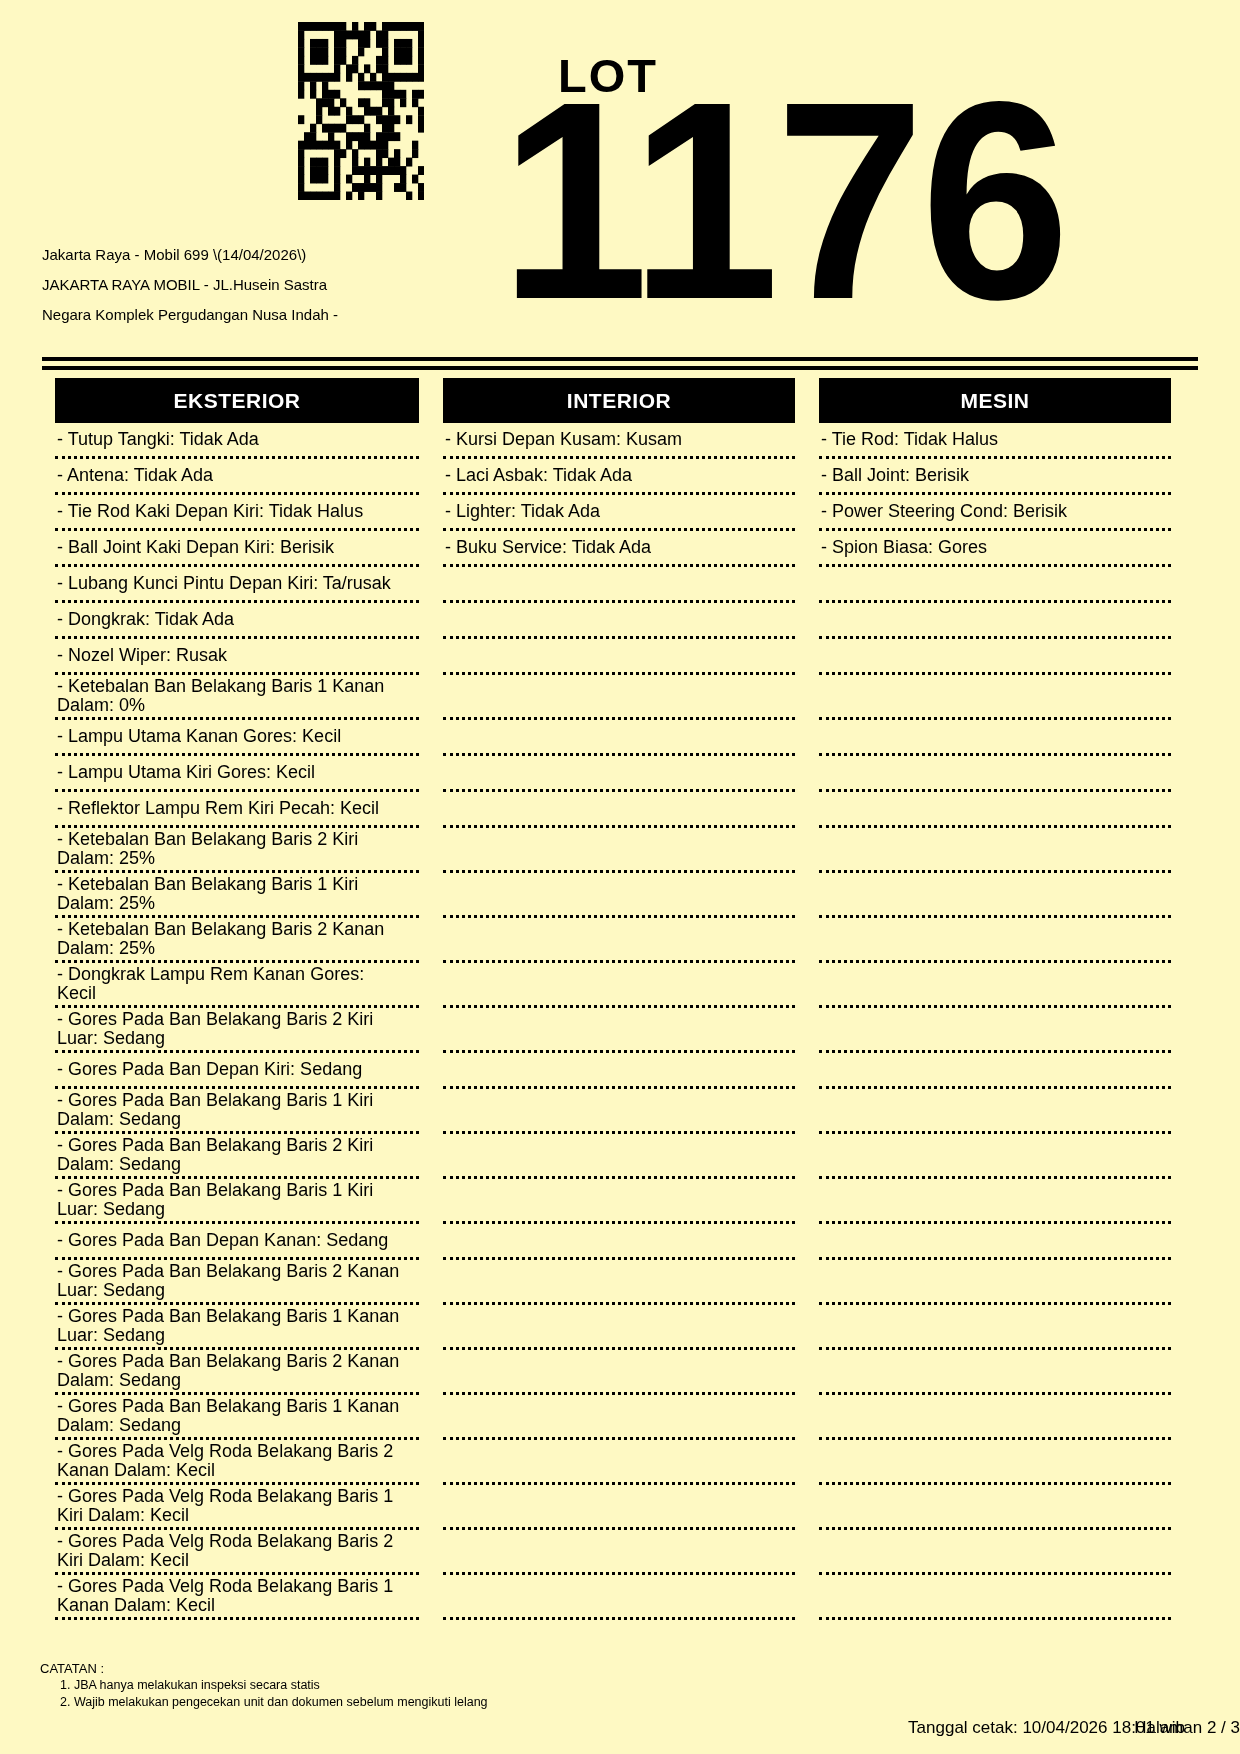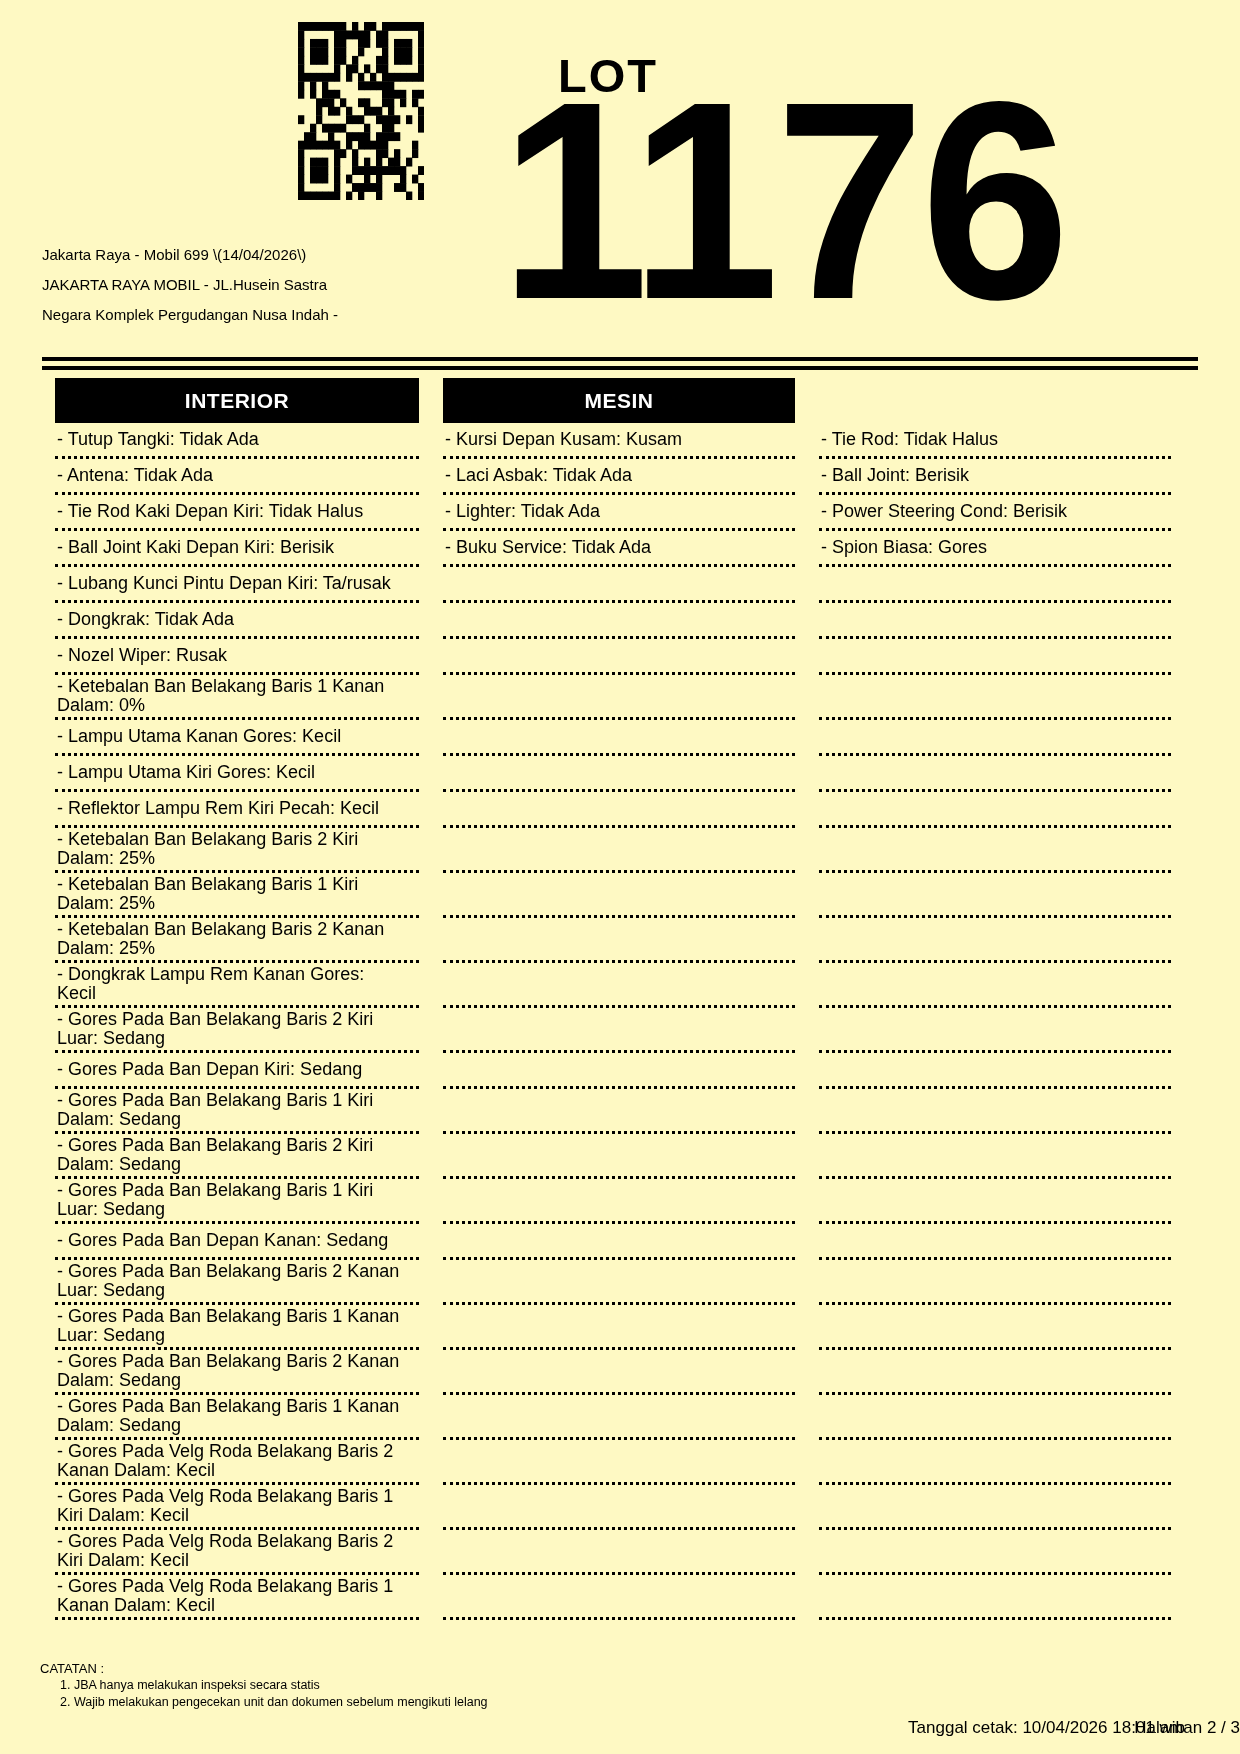--- a/index.html
+++ b/index.html
@@ -286,20 +286,21 @@
   <div class="address">
     <div>Jakarta Raya - Mobil 699 \(14/04/2026\)</div>
     <div>JAKARTA RAYA MOBIL - JL.Husein Sastra</div>
     <div>Negara Komplek Pergudangan Nusa Indah -</div>
   </div>
 
   <div class="rule"></div>
 
   <div class="grid">
     <div class="hrow">
+      <div class="hcell">EKSTERIOR</div>
       <div class="hcell">INTERIOR</div>
       <div class="hcell">MESIN</div>
     </div>
     <div id="rows">
     <div class="trow">
       <div class="cell">- Tutup Tangki: Tidak Ada</div>
       <div class="cell">- Kursi Depan Kusam: Kusam</div>
       <div class="cell">- Tie Rod: Tidak Halus</div>
     </div>
 

